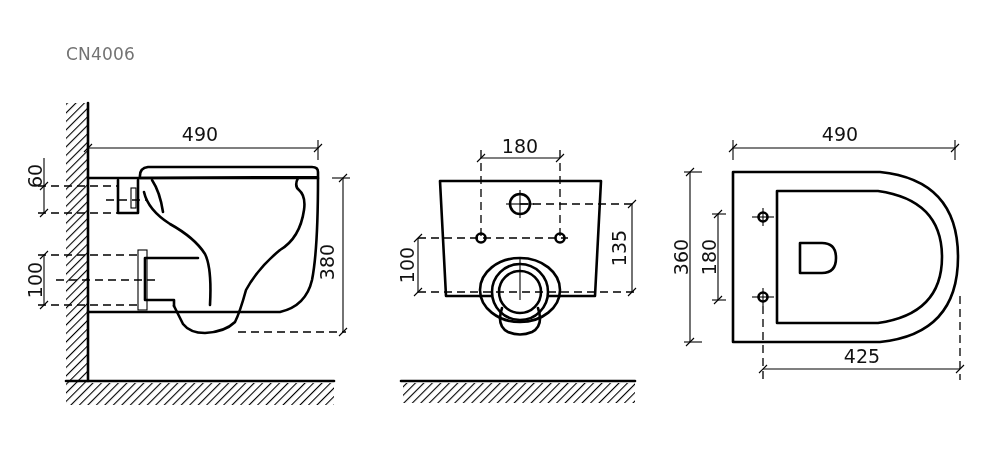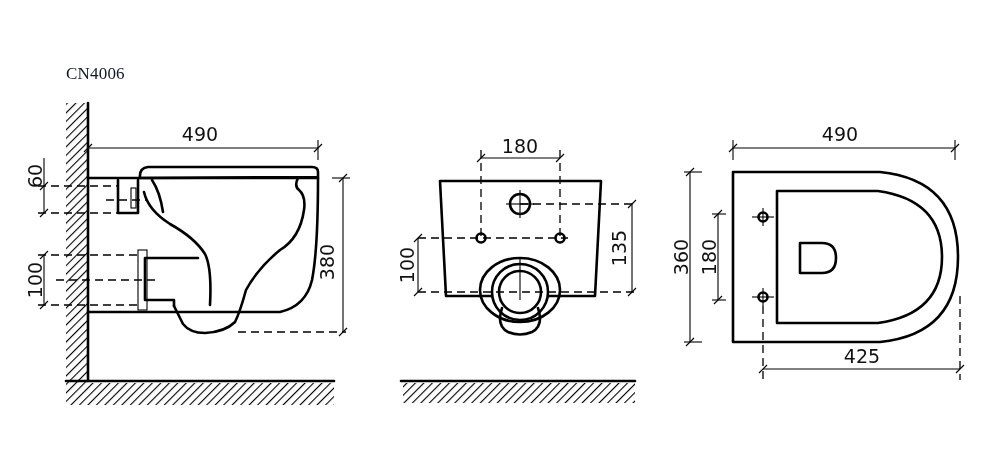--- a/index.html
+++ b/index.html
@@ -1,18 +1,18 @@
 <!DOCTYPE html>
 <html><head>
 <meta charset="utf-8">
 <style>
   html, body { margin: 0; padding: 0; background: #ffffff; }
   body { width: 1000px; height: 462px; overflow: hidden; position: relative; font-family: "DejaVu Sans", sans-serif; }
   svg { position: absolute; left: 0; top: 0; }
-  .model { position: absolute; left: 66px; top: 64px; font-size: 17px; color: #0f172a; letter-spacing: 0.2px; font-family: Liberation Serif, serif; }
+  .model { position: absolute; left: 66px; top: 44px; font-size: 17px; color: #737373; letter-spacing: 0.2px; }
   .dim { font-family: "DejaVu Sans", sans-serif; font-size: 19px; fill: #111; }
   .thick { stroke: #000; stroke-width: 2.6; fill: none; stroke-linejoin: round; stroke-linecap: round; }
   .thin { stroke: #000; stroke-width: 1.1; fill: none; }
   .dash { stroke: #000; stroke-width: 1.3; fill: none; stroke-dasharray: 8 5; }
   .hatch { fill: url(#hatch); }
 </style>
 </head>
 <body>
 
 <div class="model">CN4006</div>

